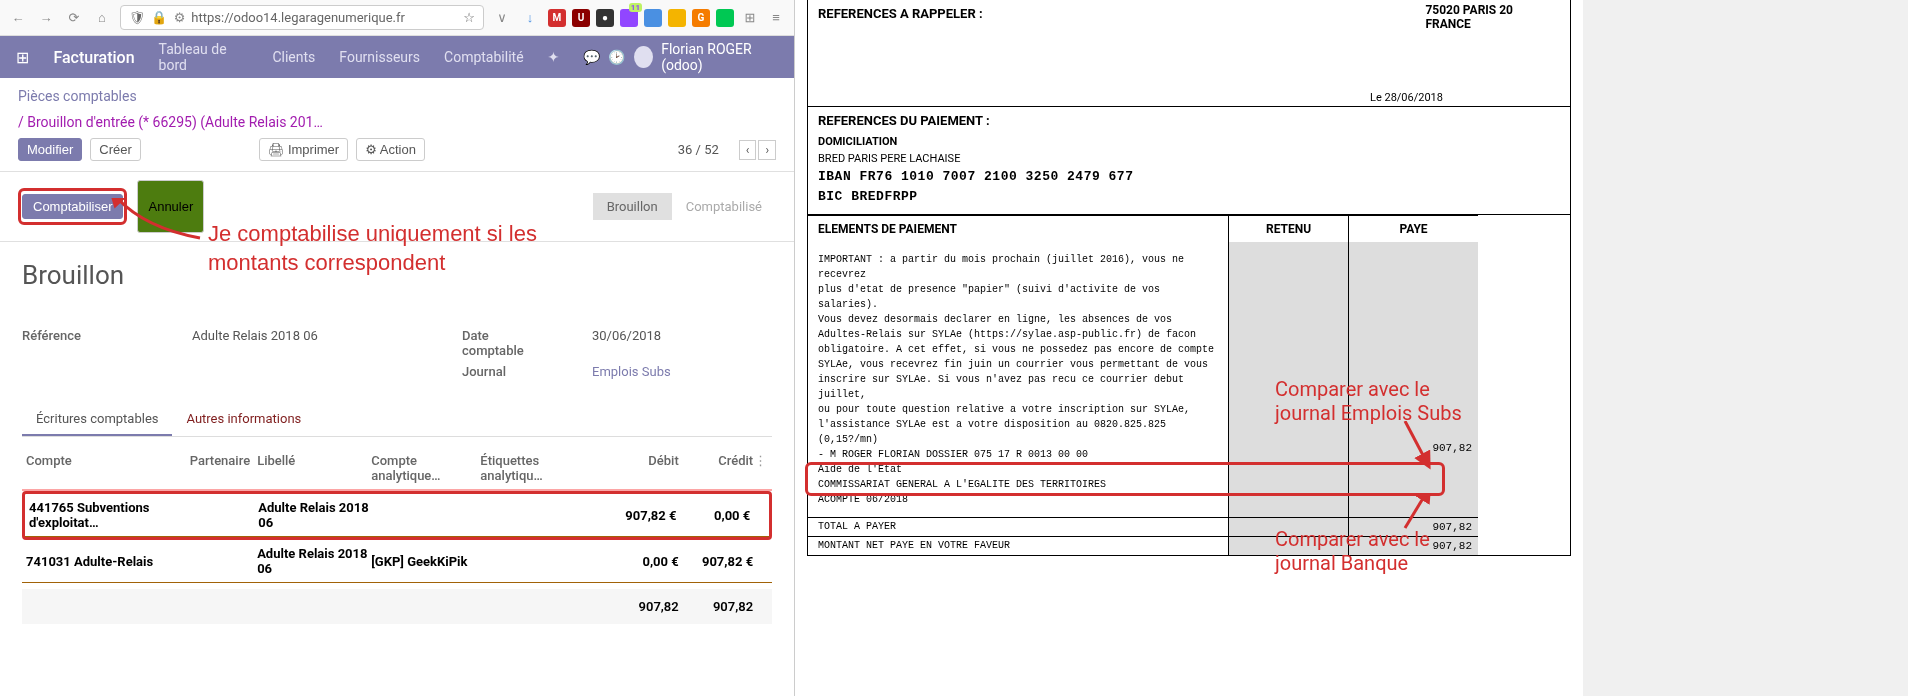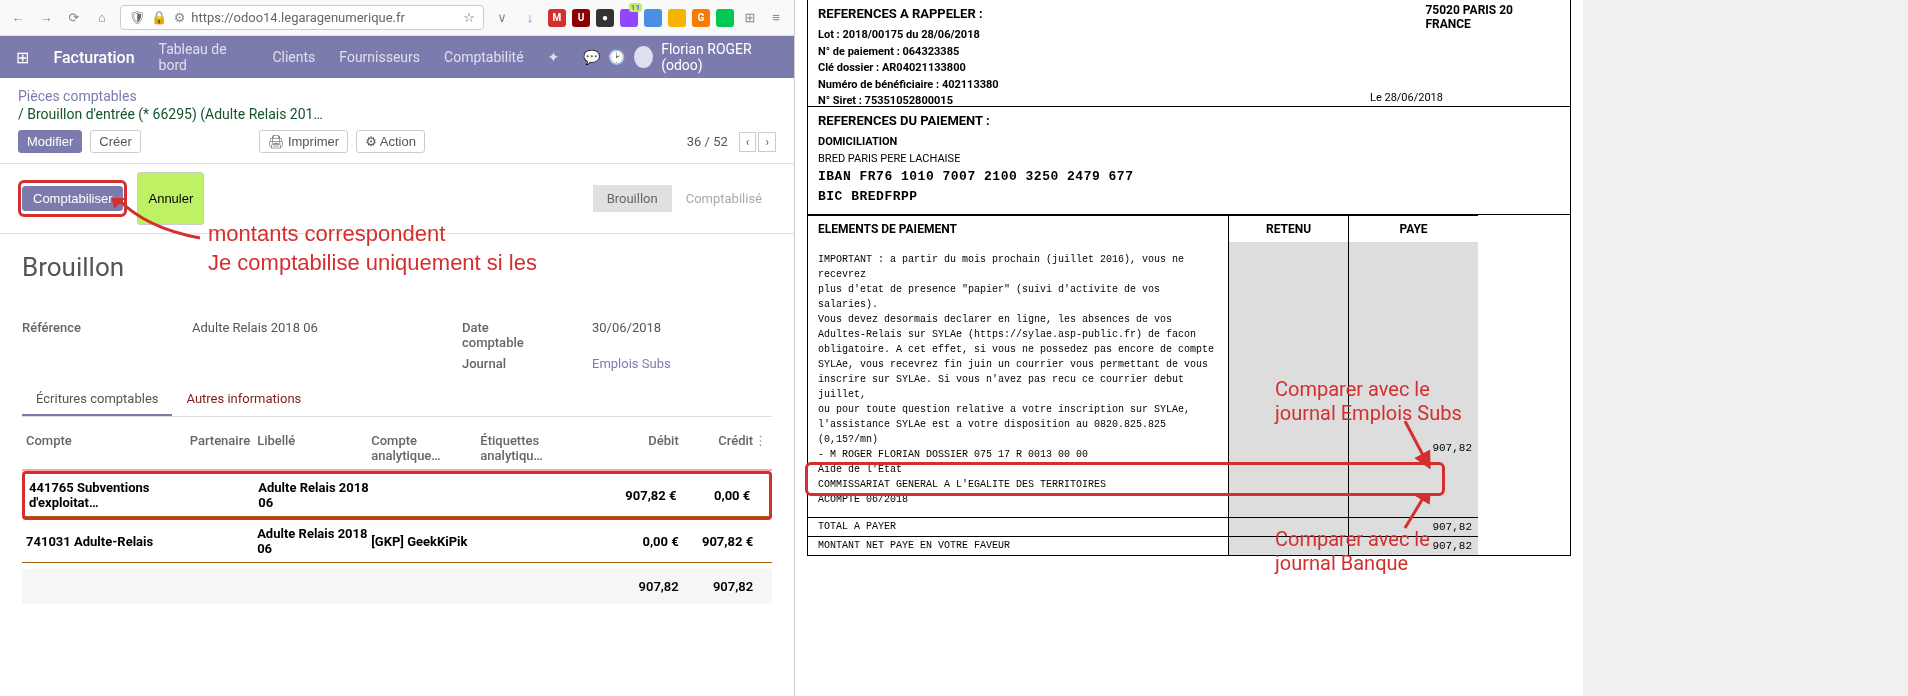--- a/index.html
+++ b/index.html
@@ -20,47 +20,47 @@
 .odoo-header { height: 42px; background: #7C7BAD; color: #fff; display: flex; align-items: center; padding: 0 16px; gap: 24px; font-size: 14px; }
 .apps-icon { font-size:16px; }
 .app-name { font-size: 16px; font-weight: 500; }
 .nav-link { color: #e0dff0; cursor:pointer; }
 .user-block { margin-left:auto; display:flex; align-items:center; gap:8px; }
 .avatar { width:22px; height:22px; border-radius:50%; background:#e0dff0; }
 
 
 .breadcrumb-area { padding: 10px 18px 10px; }
 .bc1 { color:#7C7BAD; font-size:14px; cursor:pointer; }
-.bc2 { color:#14532d; font-size:14px; margin-top:2px; }
+.bc2 { color:#a21caf; font-size:14px; margin-top:10px; }
 .button-row { display:flex; align-items:center; margin-top:8px; gap:8px; }
 .btn { border:1px solid #ccc; background:#fff; padding:4px 10px; font-size:13px; border-radius:3px; cursor:pointer; color:#555; }
 .btn-primary { background:#7C7BAD; border-color:#7C7BAD; color:#fff; }
 .btn-sm { padding:3px 8px; }
-.right-ctrls { margin-left:auto; display:flex; align-items:center; gap:11px; font-size:13px; color:#555;}
+.right-ctrls { margin-left:auto; display:flex; align-items:center; gap:20px; font-size:13px; color:#555;}
 .pager-btns { display:flex; gap:2px;}
 .pager-btn { border:1px solid #ccc;padding:2px 6px;font-size:12px;cursor:pointer;}
 
 .status-bar { border-top:1px solid #e0e0e0; border-bottom:1px solid #e0e0e0; padding:8px 18px; display:flex; align-items:center; gap:10px; }
 .red-box { border:3px solid #d32f2f; border-radius:6px; padding:3px 1px; display:inline-block; }
-.btn-cancel { background:#bef264;border:1px solid #ccc;padding:18px 10px;font-size:13px;border-radius:3px; }
+.btn-cancel { background:#4d7c0f;border:1px solid #ccc;padding:18px 10px;font-size:13px;border-radius:3px; }
 .status-right { margin-left:auto; display:flex; align-items:center; gap:0; }
 .status-step { padding:6px 14px; font-size:13px; color:#aaa; position:relative;}
 .status-step.active { background:#e0e0e0; color:#666; }
 
 .annotation-arrow1 { position:absolute; left:105px; top:198px; color:#d32f2f; }
 .annotation-text1 { position:absolute; left:208px; top:220px; color:#d32f2f; font-size:22px; font-family: "Segoe UI", Arial; line-height:1.3; }
 
 .form-area { padding: 18px 22px; }
 .form-title { font-size: 26px; color:#555; margin-bottom:18px; }
 .form-row { display:flex; gap:60px; font-size:13px; color:#555; margin-bottom:6px; }
 .form-label { color:#666; font-weight:500; width:90px; }
 .form-value { color:#555; }
 .form-link { color:#7C7BAD; cursor:pointer; }
 
-.tabs { border-bottom:1px solid #ddd; margin-top:12px; display:flex; }
+.tabs { border-bottom:1px solid #ddd; margin-top:24px; display:flex; }
 .tab { padding:8px 14px; font-size:13px; color:#7f1d1d; cursor:pointer; }
 .tab.active { color:#555; border-bottom:2px solid #7C7BAD; background:#fff;}
 
 .table { margin-top:10px; font-size:13px; width:100%; }
 .table-header { display:flex; padding:6px 4px; color:#666; font-weight:500; border-bottom:2px solid #fca5a5;}
 .table-row { display:flex; padding:6px 4px; border-bottom:1px solid #a16207; align-items:center;font-weight:bold; }
 .col-account { width:165px; }
 .col-partner { width:68px; }
 .col-label { width:115px; }
 .col-analytic { width:110px; }
@@ -175,22 +175,22 @@
 
     <svg class="annotation-arrow1" width="100" height="60">
       <defs>
           <marker id="ah1" markerWidth="10" markerHeight="10" refX="2" refY="3" orient="auto">
             <path d="M0,0 L6,3 L0,6 Z" fill="#d32f2f"></path>
           </marker>
         </defs>
       <path d="M 95 40 Q 40 30 12 0" stroke="#d32f2f" stroke-width="3" fill="none" marker-end="url(#ah1)"></path>
     </svg>
     <div class="annotation-text1">
+      <div>Je comptabilise uniquement si les</div>
       <div>montants correspondent</div>
-      <div>Je comptabilise uniquement si les</div>
     </div>
 
     <div class="form-area">
       <div class="form-title">Brouillon</div>
       <div style="height:20px"></div>
       <div class="form-row">
         <div style="display:flex;gap:80px;width:380px;">
           <span class="form-label">Référence</span>
           <span class="form-value">Adulte Relais 2018 06</span>
         </div>
@@ -262,27 +262,20 @@
   <div class="right-pane">
     <div class="pdf-page">
       <div class="addr-block">
         <div>75020 PARIS 20</div>
         <div>FRANCE</div>
       </div>
       <div class="date-right">Le 28/06/2018</div>
 
       <div class="pdf-section" style="height:108px;">
         <div class="sec-header">REFERENCES A RAPPELER :</div>
-        <div class="sec-body">
-          <div style="font-weight:bold">Lot : 2018/00175 du 28/06/2018</div>
-          <div style="font-weight:bold">N° de paiement : 064323385</div>
-          <div style="font-weight:bold">Clé dossier : AR04021133800</div>
-          <div style="font-weight:bold">Numéro de bénéficiaire : 402113380</div>
-          <div style="font-weight:bold">N° Siret : 75351052800015</div>
-        </div>
       </div>
 
       <div class="pdf-section">
         <div class="sec-header">REFERENCES DU PAIEMENT :</div>
         <div class="sec-body">
           <div style="font-weight:bold">DOMICILIATION</div>
           <div style="font-weight:normal">BRED PARIS PERE LACHAISE</div>
           <div class="mono-bold">IBAN  FR76 1010 7007 2100 3250 2479 677</div>
           <div class="mono-bold">BIC   BREDFRPP</div>
         </div>

